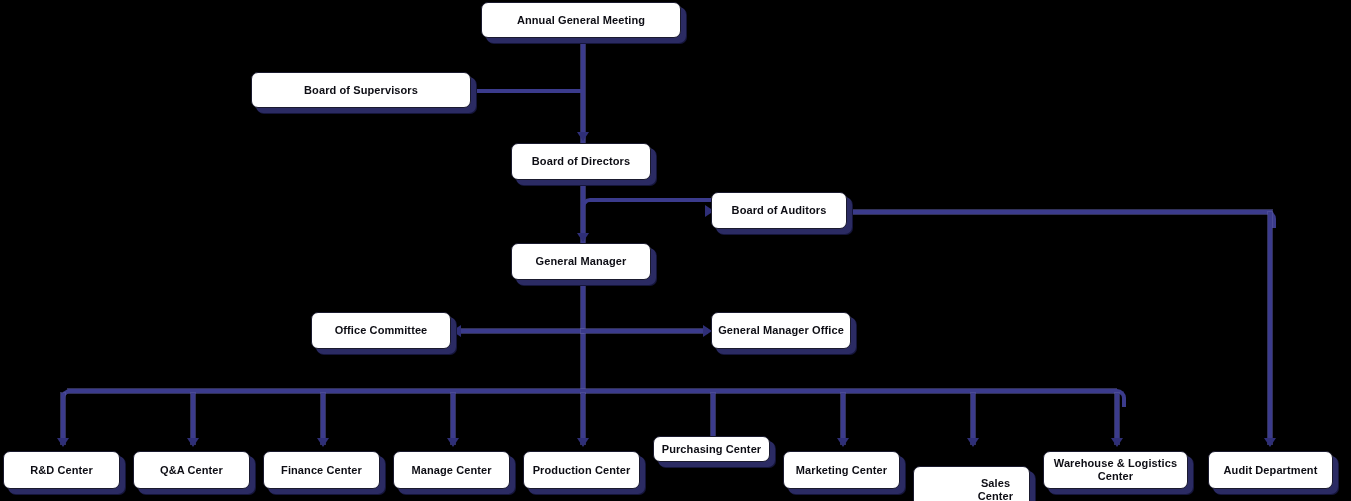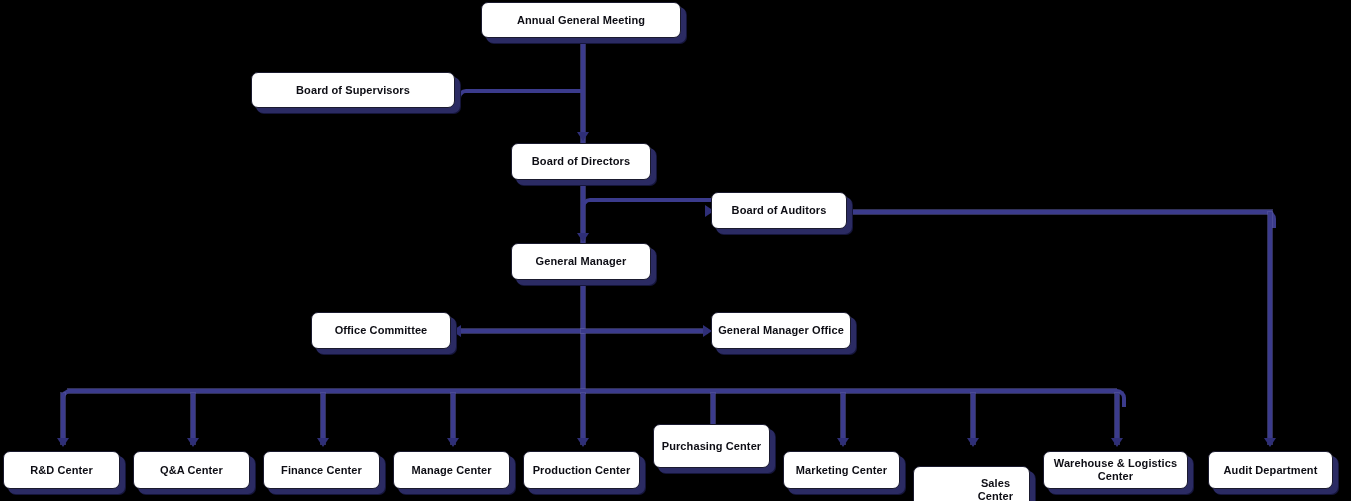--- a/index.html
+++ b/index.html
@@ -125,21 +125,21 @@
   <div class="vline" style="left:971px;top:393px;height:51px;"></div>
   <div class="arrow down" style="left:967px;top:438px;"></div>
 
   <div class="vline" style="left:1115px;top:393px;height:51px;"></div>
   <div class="arrow down" style="left:1111px;top:438px;"></div>
 
   <div class="node" style="left:481px;top:2px;width:200px;height:36px;">
     <span>Annual General Meeting</span>
   </div>
 
-  <div class="node" style="left:251px;top:72px;width:204px;height:36px;">
+  <div class="node" style="left:251px;top:72px;width:220px;height:36px;">
     <span>Board of Supervisors</span>
   </div>
 
   <div class="node" style="left:511px;top:143px;width:140px;height:37px;">
     <span>Board of Directors</span>
   </div>
 
   <div class="node" style="left:711px;top:192px;width:136px;height:37px;">
     <span>Board of Auditors</span>
   </div>
@@ -168,21 +168,21 @@
   </div>
   <div class="node" style="left:263px;top:451px;width:117px;height:38px;">
     <span>Finance Center</span>
   </div>
   <div class="node" style="left:393px;top:451px;width:117px;height:38px;">
     <span>Manage Center</span>
   </div>
   <div class="node" style="left:523px;top:451px;width:117px;height:38px;">
     <span>Production Center</span>
   </div>
-  <div class="node" style="left:653px;top:424px;width:117px;height:44px;">
+  <div class="node" style="left:653px;top:436px;width:117px;height:26px;">
     <span>Purchasing Center</span>
   </div>
   <div class="node" style="left:783px;top:451px;width:117px;height:38px;">
     <span>Marketing Center</span>
   </div>
   <div class="node" style="left:913px;top:466px;width:117px;height:48px;padding-left:48px;">
     <span>Sales Center</span>
   </div>
   <div class="node" style="left:1043px;top:451px;width:145px;height:38px;">
     <span>Warehouse &amp; Logistics Center</span>

